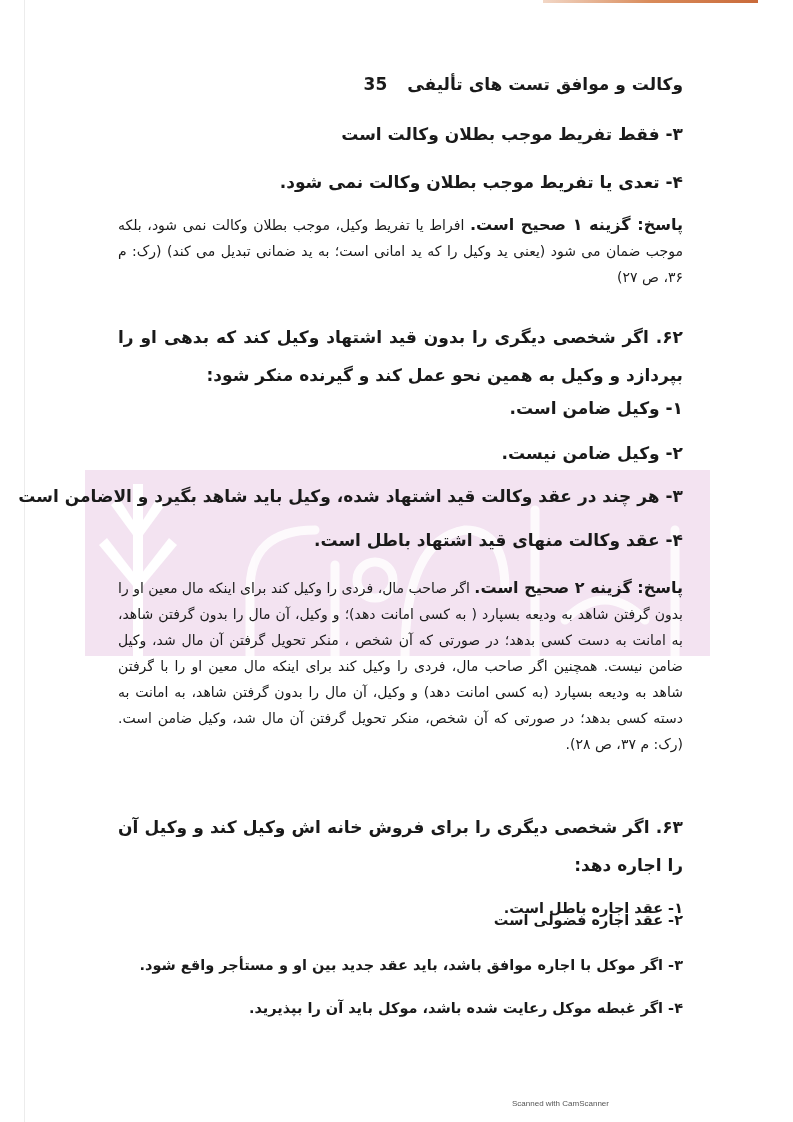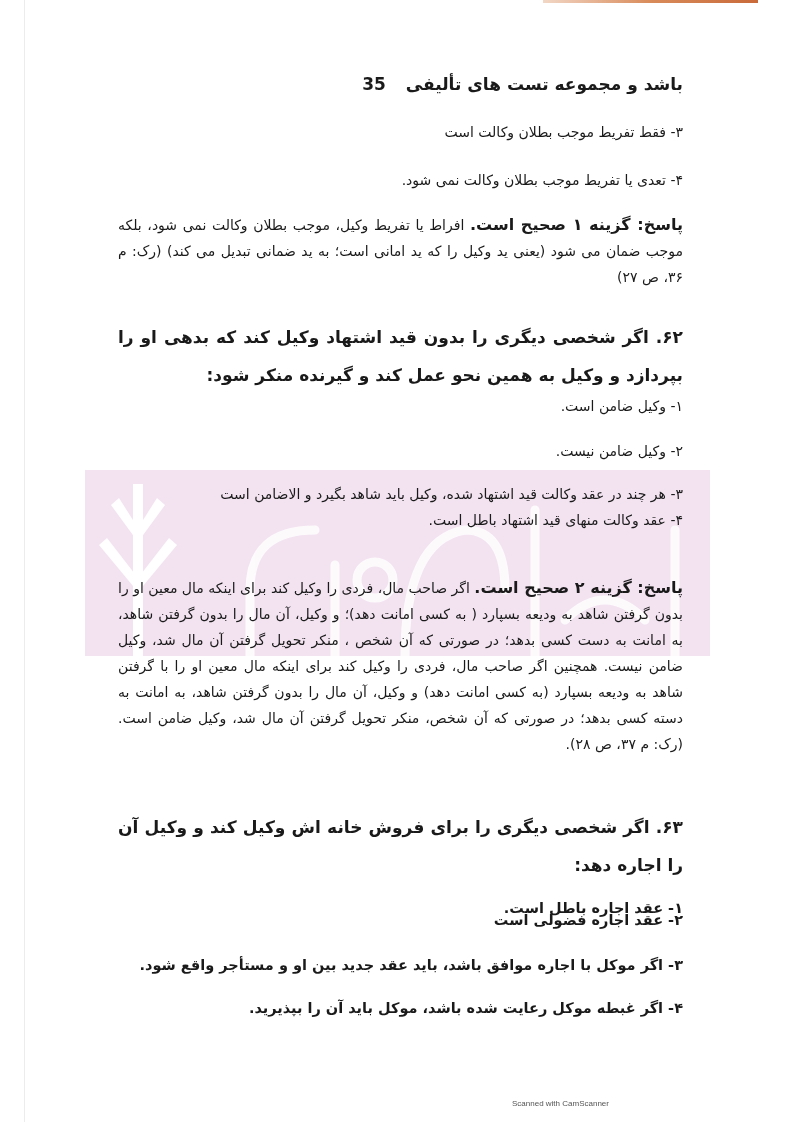--- a/index.html
+++ b/index.html
@@ -62,21 +62,21 @@
       font-weight: bold;
       white-space: nowrap;
     }
     .header .num { margin-right: 14px; }
     .line {
       position: absolute;
       right: 0;
       white-space: nowrap;
       font-size: 14.5px;
     }
-    .opt { font-size: 14px; }
+    .opt { font-size: 17px; font-weight: bold; }
     .opt-bold { font-weight: bold; font-size: 14.5px; }
     .para {
       position: absolute;
       right: 0;
       width: 565px;
       font-size: 14px;
       line-height: 26px;
       text-align: justify;
       text-align-last: right;
     }
@@ -132,37 +132,37 @@
       <path d="M450 186 L450 40"></path>
       <path d="M480 150 Q520 110 560 150"></path>
       <path d="M590 186 L590 60"></path>
     </g>
   </svg>
 </div>
 
 <div class="page">
 
   <div class="header">
-    <span>باشد و مجموعه تست های تألیفی</span>
+    <span>وکالت و موافق تست های تألیفی</span>
     <span class="num">35</span>
   </div>
 
   <div class="line opt" style="top:124px;">۳- فقط تفریط موجب بطلان وکالت است</div>
   <div class="line opt" style="top:172px;">۴- تعدی یا تفریط موجب بطلان وکالت نمی شود.</div>
 
   <div class="para" style="top:212px;">
     <span class="lead">پاسخ: گزینه ۱ صحیح است.</span><span> افراط یا تفریط وکیل، موجب بطلان وکالت نمی شود، بلکه موجب ضمان می شود (یعنی ید وکیل را که ید امانی است؛ به ید ضمانی تبدیل می کند) (رک: م ۳۶، ص ۲۷)</span>
   </div>
 
   <div class="question" style="top:318px;">۶۲. اگر شخصی دیگری را بدون قید اشتهاد وکیل کند که بدهی او را بپردازد و وکیل به همین نحو عمل کند و گیرنده منکر شود:</div>
 
   <div class="line opt" style="top:398px;">۱- وکیل ضامن است.</div>
   <div class="line opt" style="top:443px;">۲- وکیل ضامن نیست.</div>
   <div class="line opt" style="top:486px;">۳- هر چند در عقد وکالت قید اشتهاد شده، وکیل باید شاهد بگیرد و الاضامن است</div>
-  <div class="line opt" style="top:512px;">۴- عقد وکالت منهای قید اشتهاد باطل است.</div>
+  <div class="line opt" style="top:530px;">۴- عقد وکالت منهای قید اشتهاد باطل است.</div>
 
   <div class="para" style="top:575px;">
     <span class="lead">پاسخ: گزینه ۲ صحیح است.</span><span> اگر صاحب مال، فردی را  وکیل کند برای اینکه مال معین او را بدون گرفتن شاهد به ودیعه بسپارد ( به کسی امانت دهد)؛ و وکیل، آن مال را  بدون گرفتن شاهد، به امانت به دست کسی بدهد؛ در صورتی که آن شخص ، منکر تحویل گرفتن آن مال شد، وکیل ضامن نیست. همچنین اگر صاحب مال، فردی را وکیل کند برای اینکه مال معین او را با گرفتن شاهد به ودیعه بسپارد (به کسی امانت دهد) و وکیل، آن مال را بدون گرفتن شاهد، به امانت به دسته کسی بدهد؛ در صورتی که آن شخص، منکر تحویل گرفتن آن مال شد، وکیل ضامن است. (رک: م ۳۷، ص ۲۸).</span>
   </div>
 
   <div class="question" style="top:808px;">۶۳. اگر شخصی دیگری را برای فروش خانه اش وکیل کند و وکیل آن را اجاره دهد:</div>
 
   <div class="line opt-bold" style="top:900px;">۱- عقد اجاره باطل است.</div>
   <div class="line opt-bold" style="top:912px;">۲- عقد اجاره فضولی است</div>
   <div class="line opt-bold" style="top:957px;">۳- اگر موکل با اجاره موافق باشد، باید عقد جدید بین او و  مستأجر واقع شود.</div>

